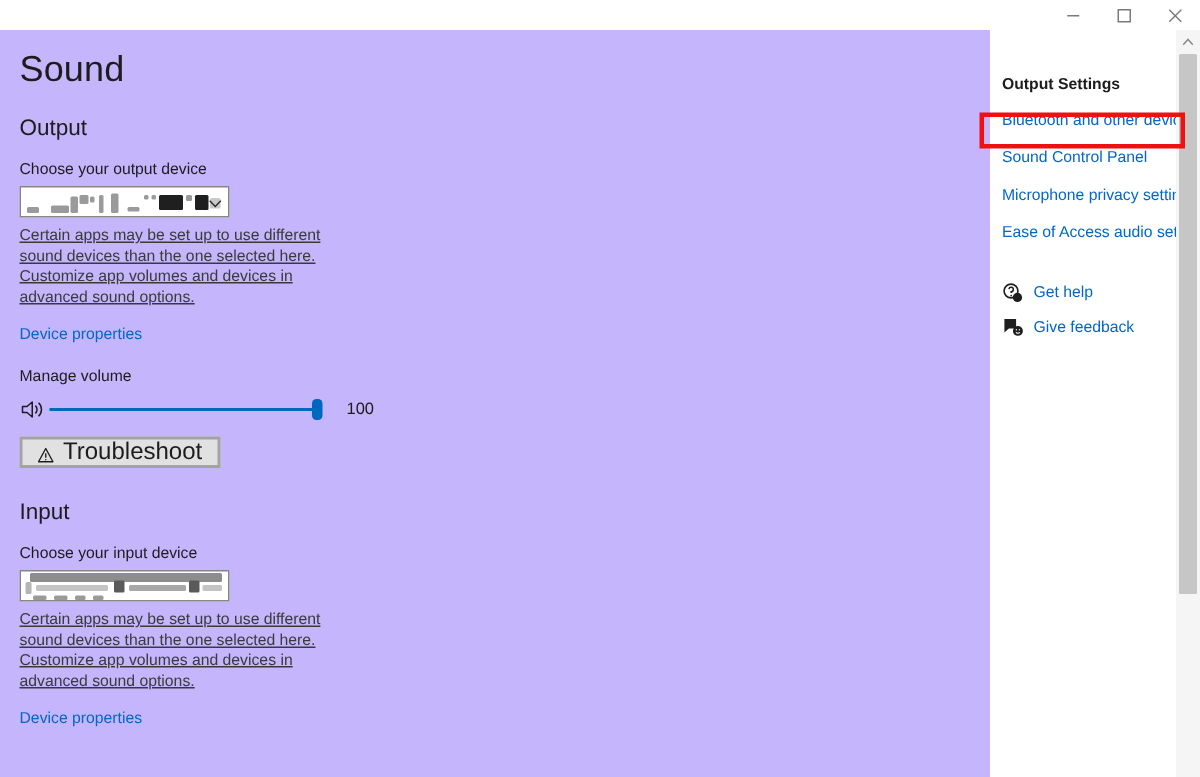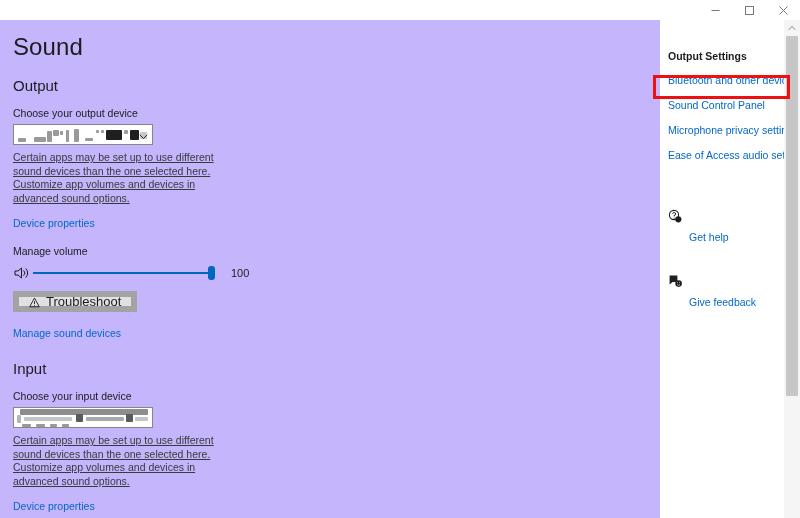--- a/index.html
+++ b/index.html
@@ -150,23 +150,23 @@
 
   
   .btn {
     display: inline-flex;
     align-items: center;
     gap: 6px;
     height: 21px;
     padding: 0 10px;
     margin-top: 10px;
     background: #e1e1e1;
-    border: 6px solid #a3a3a3;
+    border: 2px solid #a3a3a3;
     box-sizing: border-box;
-    font-size: 13px;
+    font-size: 16px;
     color: #1c1c1c;
     cursor: pointer;
     white-space: nowrap;
   }
   .btn .warn { width: 11px; height: 11px; flex: 0 0 auto; }
 
   
   .related {
     position: absolute;
     top: 20px; left: 660px;
@@ -190,21 +190,21 @@
     white-space: nowrap;
   }
   .rel-foot {
     display: flex;
     align-items: center;
     gap: 7px;
     margin: 0 0 0 8px;
     cursor: pointer;
   }
   .rel-foot .ficon { width: 14px; height: 14px; color: #1f1f1f; flex: 0 0 auto; }
-  .rel-foot span.lbl { font-size: 10.5px; color: #0367c8; line-height: 14px; margin-top: 42px; }
+  .rel-foot span.lbl { font-size: 10.5px; color: #0367c8; line-height: 14px; }
 
   
   .annot-box {
     position: absolute;
     left: 653px; top: 75px;
     width: 137px; height: 24px;
     border: 3px solid #ee1111;
     box-sizing: border-box;
     pointer-events: none;
     z-index: 30;
@@ -317,23 +317,20 @@
         <span class="warn">
           <svg width="11" height="11" viewBox="0 0 11 11" aria-hidden="true">
             <path d="M5.5 1 L10.3 9.8 L0.7 9.8 Z" fill="none" stroke="currentColor" stroke-width="0.9" stroke-linejoin="round"></path>
             <line x1="5.5" y1="4.2" x2="5.5" y2="7.1" stroke="currentColor" stroke-width="0.9"></line>
             <circle cx="5.5" cy="8.5" r="0.5" fill="currentColor"></circle>
           </svg>
         </span>
         <span>Troubleshoot</span>
       </div>
 
-      <div style="margin-top:11px;">
-        <a class="link">Manage sound devices</a>
-      </div>
 
       
       <div class="section-title" style="margin-top:18px;">Input</div>
 
       <div class="field-label">Choose your input device</div>
 
       <div class="combo">
         <div class="redact">
           <i style="left:6px;  top:1px;  width:128px; height:6px; background:#8d8d8d;"></i>
           <i style="left:3px;  top:7px;  width:4px;   height:8px; background:#b5b5b5;"></i>

